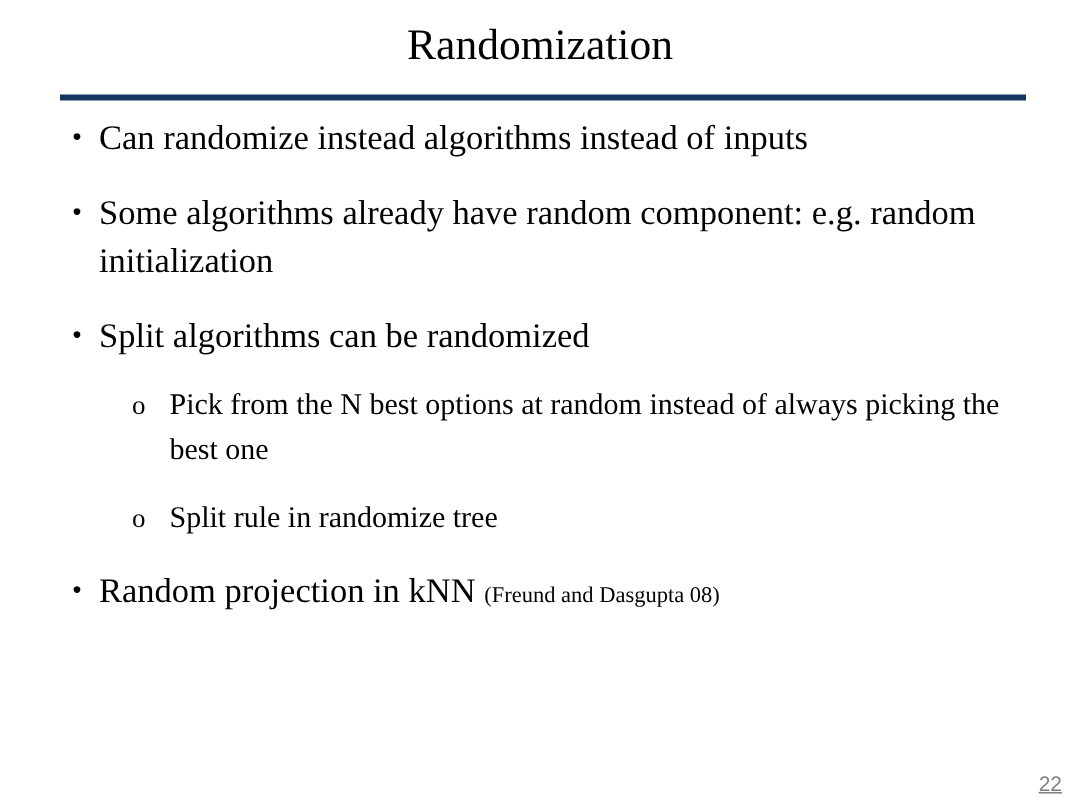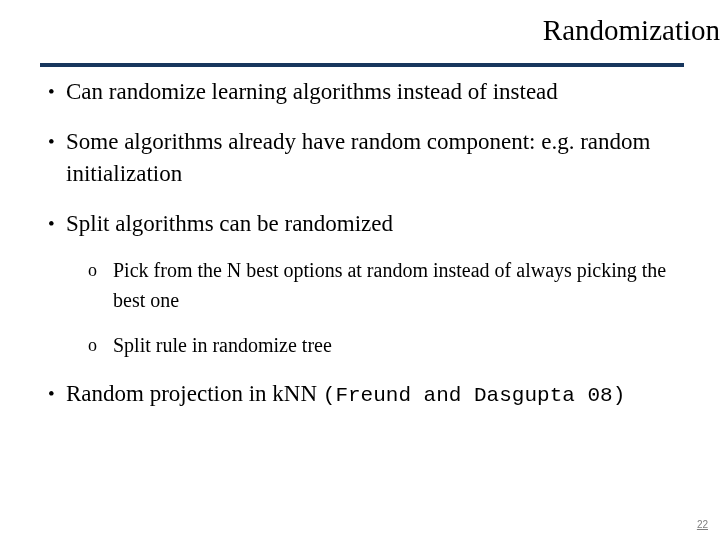--- a/index.html
+++ b/index.html
@@ -14,21 +14,21 @@
     background: #ffffff;
     font-family: "Liberation Serif", "DejaVu Serif", serif;
     color: #000000;
     overflow: hidden;
   }
   .slide-title {
     position: absolute;
     top: 14px;
     left: 0;
     width: 100%;
-    text-align: right;
+    text-align: center;
     font-size: 29px;
     font-weight: 400;
     color: #000000;
   }
   .title-rule {
     position: absolute;
     top: 63px;
     left: 40px;
     width: 644px;
     height: 4px;
@@ -63,43 +63,42 @@
     font-size: 19px;
   }
   .bullet.level2 > .marker {
     flex: 0 0 25px;
     font-size: 18px;
   }
   .btext {
     flex: 1 1 auto;
   }
   .citation {
-    font-size: 21px;
-    font-family: Liberation Mono, monospace;
+    font-size: 15px;
   }
   .page-number {
     position: absolute;
     right: 12px;
     bottom: 10px;
-    font-size: 10px;
+    font-size: 14px;
     color: #7f7f7f;
     font-family: "Liberation Sans", sans-serif;
     text-decoration: underline;
   }
 </style>
 </head>
 <body>
 
 <div class="slide">
   <div class="slide-title">Randomization</div>
   <div class="title-rule" style="background: rgb(23, 54, 93);"></div>
   <div class="content" id="bullet-list">
       <div class="bullet level1">
         <span class="marker">•</span>
-        <span class="btext">Can randomize learning algorithms instead of instead</span>
+        <span class="btext">Can randomize instead algorithms instead of inputs</span>
       </div>
       <div class="bullet level1">
         <span class="marker">•</span>
         <span class="btext">Some algorithms already have random component: e.g. random initialization</span>
       </div>
       <div class="bullet level1">
         <span class="marker">•</span>
         <span class="btext">Split algorithms can be randomized</span>
       </div>
       <div class="bullet level2">

